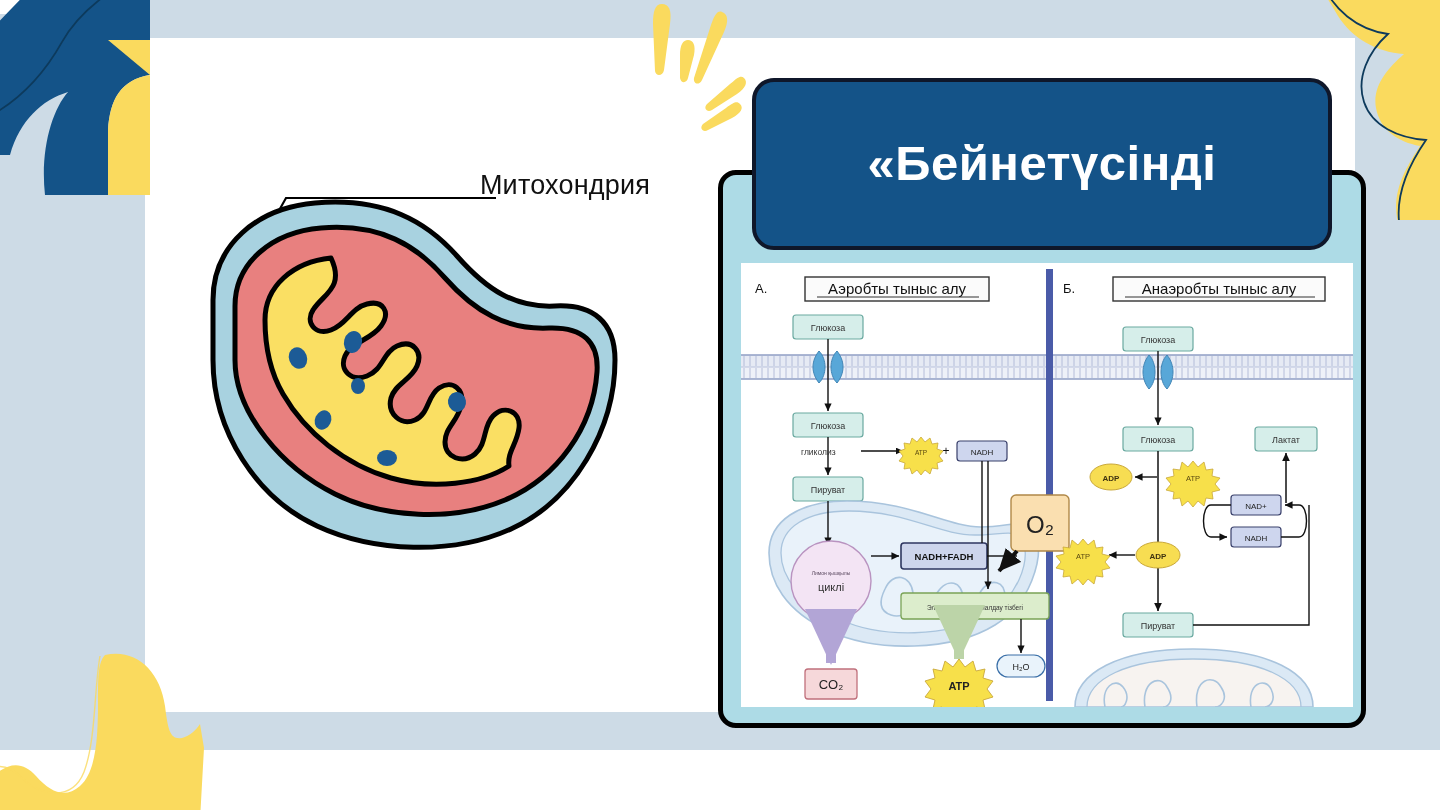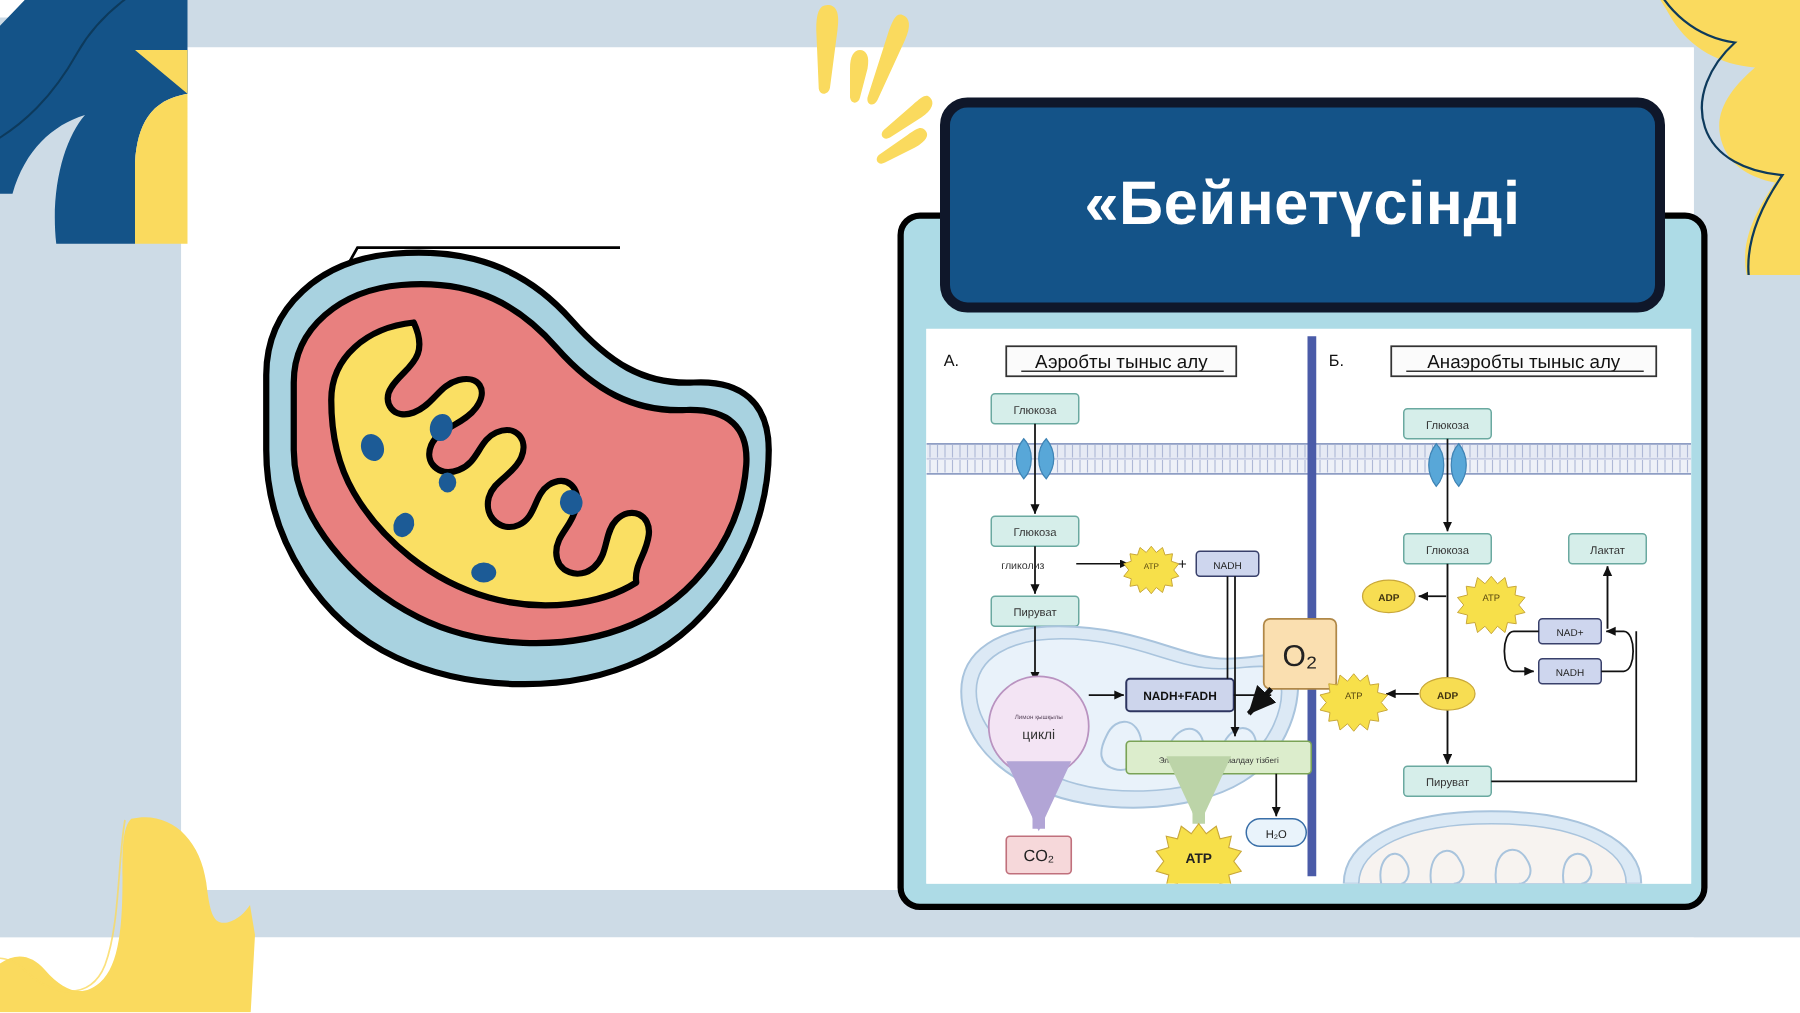--- a/index.html
+++ b/index.html
@@ -32,21 +32,21 @@
   .mito-label {
     position:absolute; left:440px; top:168px; width:250px;
     font-size:27px; color:#111; line-height:1.32; text-align:center;
     letter-spacing:0.2px;
   }
   .leader { position:absolute; left:250px; top:180px; width:250px; height:80px; }
 
   
   .title-box {
     position:absolute; left:752px; top:78px; width:580px; height:172px;
-    background:#145388; border:8px solid #0f172a; border-radius:22px;
+    background:#145388; border:4px solid #0f172a; border-radius:22px;
     display:flex; align-items:center; justify-content:center;
     z-index:30;
   }
   .title-text {
     color:#ffffff; font-size:49px; font-weight:bold; line-height:1.10;
     text-align:center; letter-spacing:0.5px; padding:0 14px;
   }
 
   
   .diagram-frame {
@@ -100,20 +100,21 @@
       <path d="M104,78 C108,82 106,88 97,94 L72,110 C67,113 63,108 67,104 L90,84 C98,77 101,75 104,78 Z"></path>
       <path d="M100,104 C104,108 101,113 92,118 L68,130 C63,133 59,128 63,124 L86,108 C94,102 97,101 100,104 Z"></path>
     </g>
   </svg>
 
   <svg class="leader" viewBox="0 0 250 80">
     <path d="M8,68 L36,18 L246,18" fill="none" stroke="#000" stroke-width="2.2"></path>
     <circle cx="8" cy="68" r="3.4" fill="#000"></circle>
   </svg>
 
+  <div class="mito-label">Митохондрия</div>
 
   <svg class="mito-wrap" viewBox="0 0 430 400">
 
     <path d="M18,130 C18,75 62,38 120,33 C190,27 232,52 262,86 C292,120 320,138 360,136 C398,134 420,152 420,190
              C420,260 378,330 318,358 C258,386 178,382 122,356 C62,328 18,262 18,190 Z" fill="#a8d2e0" stroke="#000" stroke-width="5"></path>
 
     <path d="M40,136 C40,92 78,62 126,58 C186,53 222,76 250,108 C280,142 312,160 354,158 C388,157 404,172 402,202
              C398,258 362,308 310,330 C258,352 188,348 140,324 C88,298 40,244 40,190 Z" fill="#e8807f" stroke="#000" stroke-width="5"></path>
 
     <path d="M70,150

